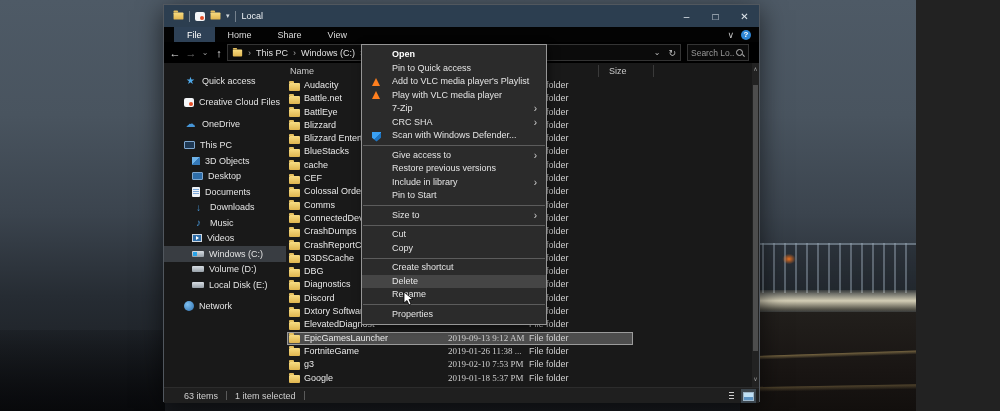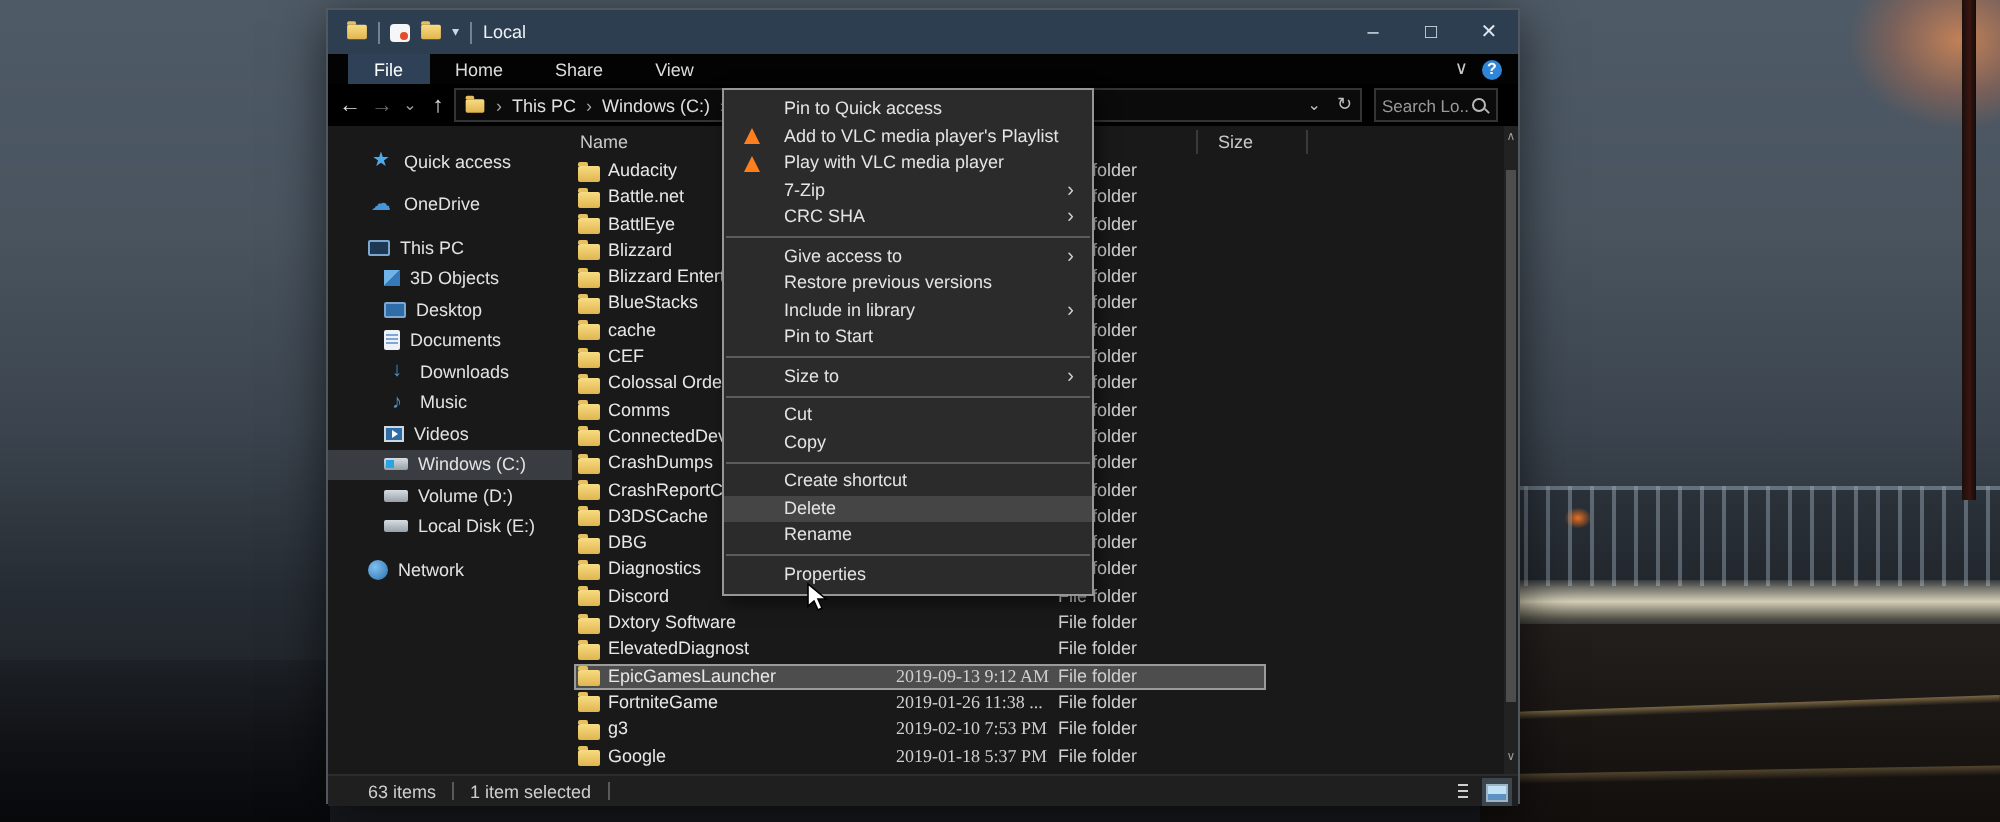--- a/index.html
+++ b/index.html
@@ -1,18 +1,18 @@
 <!DOCTYPE html>
 <html><head>
 <meta charset="utf-8">
 <style>
   * { margin:0; padding:0; box-sizing:border-box; }
   html,body { width:1000px; height:411px; overflow:hidden; background:#222;
               font-family:"Liberation Sans","DejaVu Sans",sans-serif; }
-  #desktop { position:relative; width:1000px; height:411px; overflow:hidden; }
+  #desktop { position:relative; width:916px; height:411px; overflow:hidden; }
 
   
   .wp-base { position:absolute; inset:0;
     background:linear-gradient(180deg,#4e5a66 0%,#49545f 28%,#3b444e 52%,#262c33 72%,#17191d 100%); }
   .wp-lamp-glow { position:absolute; left:905px; top:-40px; width:150px; height:120px;
     background:radial-gradient(closest-side, rgba(255,150,80,.65), rgba(255,120,60,.25) 45%, transparent 75%); }
   .wp-pole { position:absolute; left:981px; top:0; width:7px; height:250px;
     background:linear-gradient(90deg,#1a0f0c,#3a1510 55%,#120b09); }
   .wp-railing { position:absolute; left:740px; top:243px; width:260px; height:50px;
     background:repeating-linear-gradient(90deg, rgba(165,180,195,.38) 0 2px, rgba(10,14,18,.2) 2px 11px);
@@ -232,20 +232,24 @@
         <span class="mag-icon"></span>
       </div>
     </div>
 
     <div class="main">
       <div class="sidebar">
         <div>
             <div class="side-item">
               <span class="sicon star-icon">★</span>
               <span>Quick access</span>
+            </div>
+            <div class="side-item gap">
+              <span class="sicon creative-cloud-icon"></span>
+              <span>Creative Cloud Files</span>
             </div>
             <div class="side-item gap">
               <span class="sicon cloud-icon">☁</span>
               <span>OneDrive</span>
             </div>
             <div class="side-item gap">
               <span class="sicon monitor-icon"></span>
               <span>This PC</span>
             </div>
             <div class="side-item ind">
@@ -340,25 +344,27 @@
         <span class="view-btn">
           <span class="view-details-icon"></span>
         </span>
         <span class="view-btn active">
           <span class="view-thumb-icon"></span>
         </span>
       </div>
     </div>
 
     <div class="context-menu">
+        <div class="menu-item bold"><span>Open</span></div>
         <div class="menu-item"><span>Pin to Quick access</span></div>
         <div class="menu-item"><span class="mi-icon vlc-icon"></span><span>Add to VLC media player's Playlist</span></div>
         <div class="menu-item"><span class="mi-icon vlc-icon"></span><span>Play with VLC media player</span></div>
         <div class="menu-item"><span>7-Zip</span><span class="submenu-arrow">›</span></div>
         <div class="menu-item"><span>CRC SHA</span><span class="submenu-arrow">›</span></div>
+        <div class="menu-item"><span class="mi-icon defender-icon"></span><span>Scan with Windows Defender...</span></div>
         <div class="menu-sep"></div>
         <div class="menu-item"><span>Give access to</span><span class="submenu-arrow">›</span></div>
         <div class="menu-item"><span>Restore previous versions</span></div>
         <div class="menu-item"><span>Include in library</span><span class="submenu-arrow">›</span></div>
         <div class="menu-item"><span>Pin to Start</span></div>
         <div class="menu-sep"></div>
         <div class="menu-item"><span>Size to</span><span class="submenu-arrow">›</span></div>
         <div class="menu-sep"></div>
         <div class="menu-item"><span>Cut</span></div>
         <div class="menu-item"><span>Copy</span></div>

